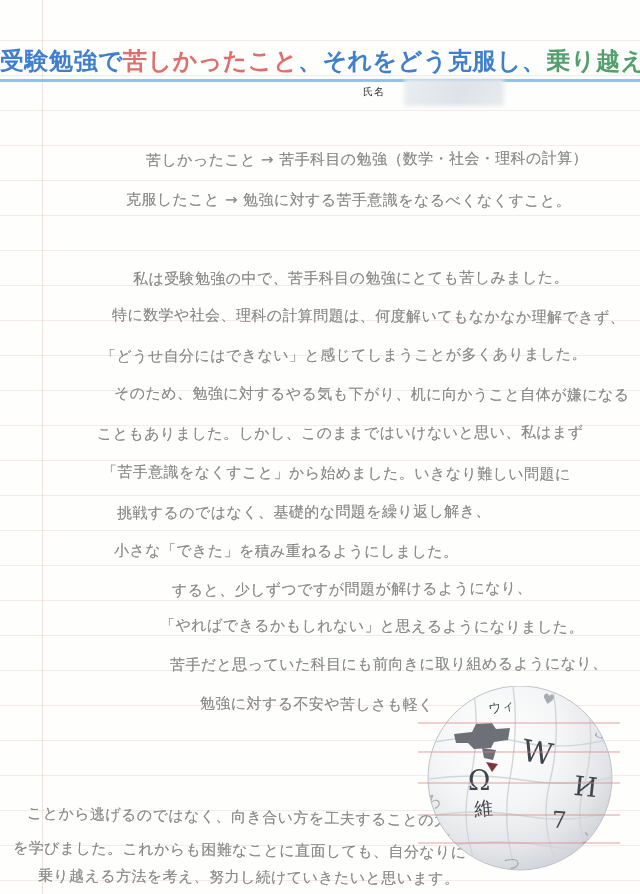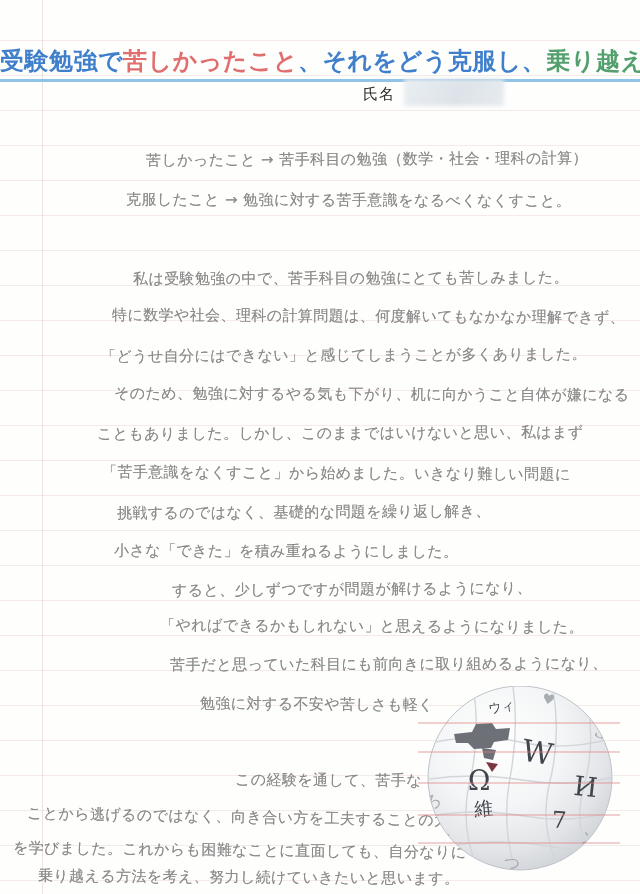--- a/index.html
+++ b/index.html
@@ -13,21 +13,21 @@
     font-family:"DejaVu Sans", sans-serif;
   }
   .title-wrap { position:absolute; top:45px; left:0; width:640px; text-align:center; }
   .title {
     display:inline-block; font-size:24px; font-weight:600; letter-spacing:0.5px;
     border-bottom:3px solid #8fc3e8; padding-bottom:2px; white-space:nowrap;
   }
   .seg-blue  { color:#3f7fcc; }
   .seg-red   { color:#e06e6e; }
   .seg-green { color:#53a06e; }
-  .name-label { position:absolute; top:85px; left:363px; font-size:15px; color:#2a2a2a; letter-spacing:1px; }
+  .name-label { position:absolute; top:85px; left:363px; font-size:10px; color:#2a2a2a; letter-spacing:1px; }
   .redacted {
     position:absolute; top:79px; left:404px; width:100px; height:27px;
     background:linear-gradient(115deg,#eaeef1 0%,#dde3e9 55%,#e7ebee 100%);
     filter:blur(2px); border-radius:2px;
   }
   .hand {
     position:absolute; color:#8b8b8b; font-size:15px; letter-spacing:0.4px;
     white-space:nowrap; text-shadow:0 0 0.5px rgba(120,120,120,0.55);
   }
   .wikimark { position:absolute; left:418px; top:686px; width:202px; height:192px; }
@@ -54,21 +54,20 @@
   <div class="hand" style="top:346px; left:101px; transform:rotate(-0.3deg);">「どうせ自分にはできない」と感じてしまうことが多くありました。</div>
   <div class="hand" style="top:385px; left:114px; transform:rotate(0.2deg);">そのため、勉強に対するやる気も下がり、机に向かうこと自体が嫌になる</div>
   <div class="hand" style="top:424px; left:97px;  transform:rotate(-0.2deg);">こともありました。しかし、このままではいけないと思い、私はまず</div>
   <div class="hand" style="top:464px; left:102px; transform:rotate(0.3deg);">「苦手意識をなくすこと」から始めました。いきなり難しい問題に</div>
   <div class="hand" style="top:503px; left:117px; transform:rotate(-0.3deg);">挑戦するのではなく、基礎的な問題を繰り返し解き、</div>
   <div class="hand" style="top:542px; left:114px; transform:rotate(0.2deg);">小さな「できた」を積み重ねるようにしました。</div>
   <div class="hand" style="top:580px; left:172px; transform:rotate(-0.4deg);">すると、少しずつですが問題が解けるようになり、</div>
   <div class="hand" style="top:617px; left:160px; transform:rotate(0.3deg);">「やればできるかもしれない」と思えるようになりました。</div>
   <div class="hand" style="top:655px; left:170px; transform:rotate(-0.2deg);">苦手だと思っていた科目にも前向きに取り組めるようになり、</div>
   <div class="hand" style="top:695px; left:200px; transform:rotate(0.4deg);">勉強に対する不安や苦しさも軽く</div>
-  <div class="hand" style="top:771px; left:235px; transform:rotate(0.3deg);">この経験を通して、苦手な</div>
   <div class="hand" style="top:808px; left:27px;  transform:rotate(1.0deg);">ことから逃げるのではなく、向き合い方を工夫することの大切さ</div>
   <div class="hand" style="top:841px; left:13px;  transform:rotate(0.6deg);">を学びました。これからも困難なことに直面しても、自分なりに</div>
   <div class="hand" style="top:868px; left:38px;  transform:rotate(0.4deg);">乗り越える方法を考え、努力し続けていきたいと思います。</div>
 
   <div class="wikimark">
     <svg width="202" height="192" viewBox="0 0 202 192" xmlns="http://www.w3.org/2000/svg">
       <defs>
         <radialGradient id="sphere" cx="38%" cy="30%" r="80%">
           <stop offset="0%" stop-color="#ffffff"></stop>
           <stop offset="45%" stop-color="#f4f5f6"></stop>

